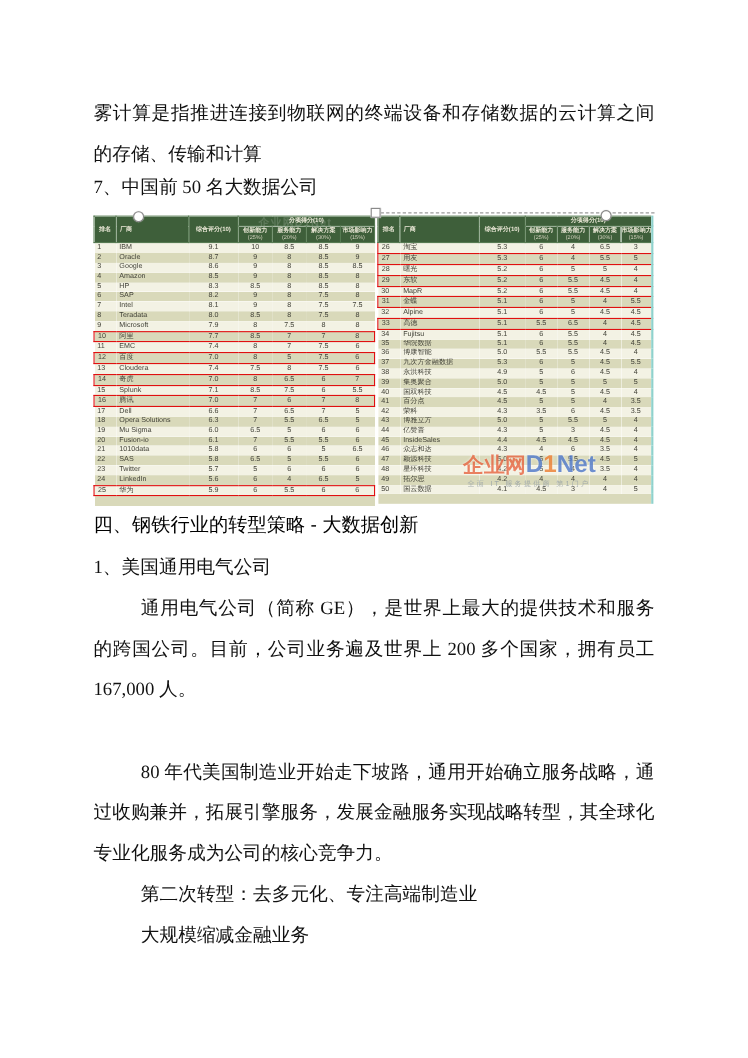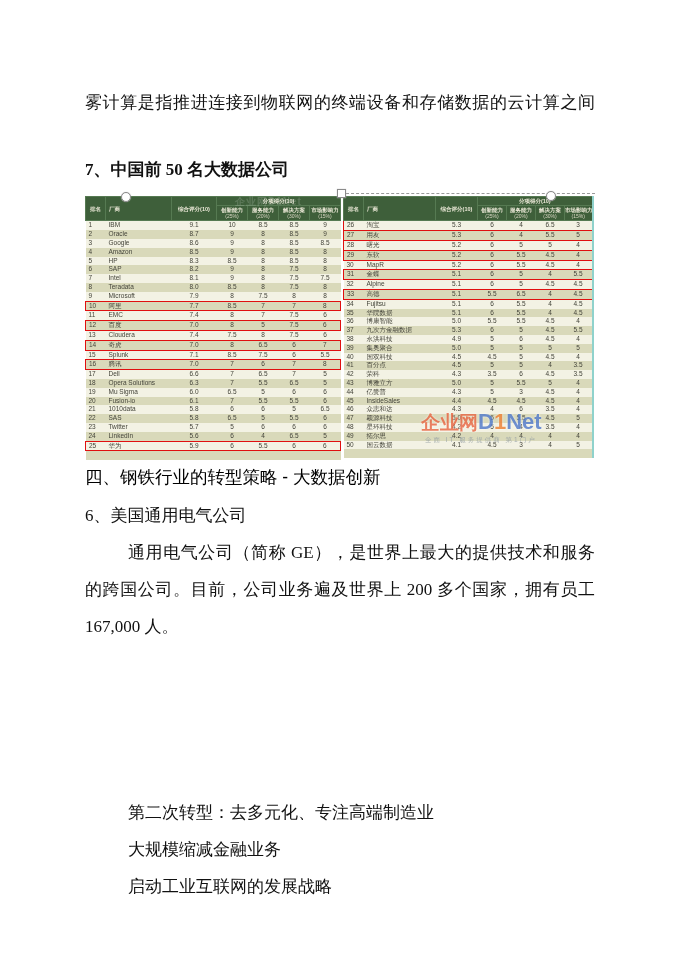--- a/index.html
+++ b/index.html
@@ -50,23 +50,24 @@
   .wm-tag{position:absolute;left:340px;top:243px;font-size:6.5px;color:#98a2a6;letter-spacing:2px;
           font-family:"Liberation Sans",sans-serif;opacity:0.85;white-space:nowrap;}
 </style>
 </head>
 <body>
 
 <div class="page">
 
   <div class="blk" style="top:84px;">
       <div class="tline just">雾计算是指推进连接到物联网的终端设备和存储数据的云计算之间</div>
+      <div class="tline">的存储、传输和计算</div>
     </div>
 
-  <div class="blk" style="top:151px;font-weight:bold;">7、中国前 50 名大数据公司</div>
+  <div class="blk" style="top:151px;">7、中国前 50 名大数据公司</div>
 
   <div class="tbl-wrap">
 
     <table class="rank left">
       <colgroup>
           <col style="width:20px">
           <col style="width:66px">
           <col style="width:45px">
         <col style="width:31px">
           <col style="width:31px">
@@ -584,27 +585,31 @@
       <span>企业网</span><span>D</span><span>1</span><span>Net</span>
     </div>
     <div class="wm-main">
       <span class="wm-cn">企业网</span><span class="wm-d">D</span><span class="wm-1">1</span><span class="wm-net">Net</span>
     </div>
     <div class="wm-tag">全面 IT 服务提供商 第1门户</div>
   </div>
 
   <div class="blk h-bold" style="top:459px;">四、钢铁行业的转型策略 - 大数据创新</div>
 
-  <div class="blk" style="top:497px;">6、美国通用电气公司</div>
+  <div class="blk" style="top:497px;">1、美国通用电气公司</div>
 
   <div class="blk" style="top:534px;">
       <div class="tline just" style="text-indent: 43px;">通用电气公司（简称 GE），是世界上最大的提供技术和服务业务</div>
       <div class="tline just">的跨国公司。目前，公司业务遍及世界上 200 多个国家，拥有员工</div>
       <div class="tline">167,000 人。</div>
     </div>
 
 
+  <div class="blk" style="top:683px;">
+      <div class="tline just" style="text-indent: 43px;">80 年代美国制造业开始走下坡路，通用开始确立服务战略，通</div>
+      <div class="tline just">过收购兼并，拓展引擎服务，发展金融服务实现战略转型，其全球化</div>
+      <div class="tline">专业化服务成为公司的核心竞争力。</div>
+    </div>
 
   <div class="blk indent" style="top:831px;">大规模缩减金融业务</div>
   <div class="blk indent" style="top:794px;">第二次转型：去多元化、专注高端制造业</div>
-  <div class="blk indent" style="top:868px;">启动工业互联网的发展战略</div>
 
 </div>
 
 </body></html>

